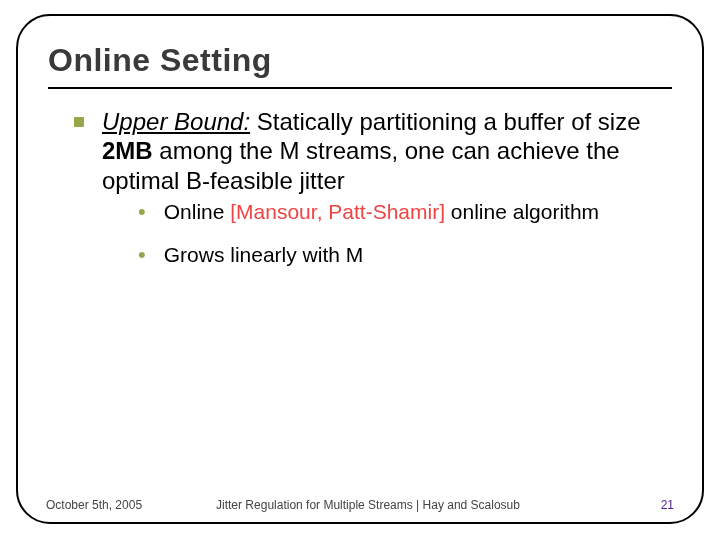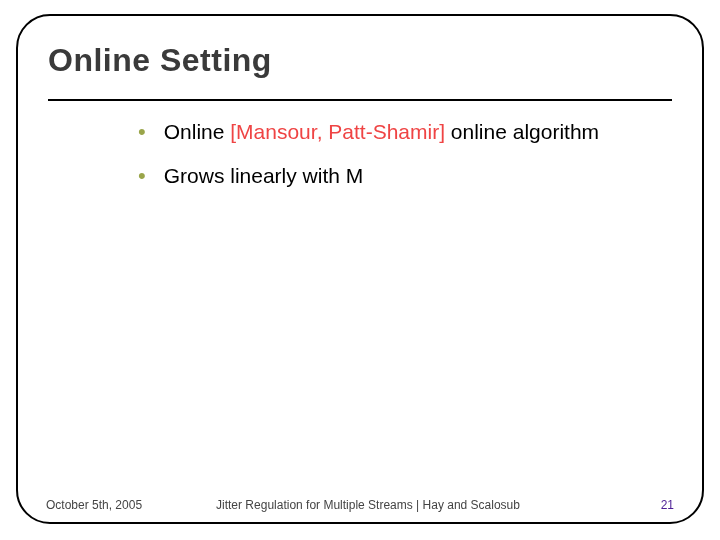--- a/index.html
+++ b/index.html
@@ -16,21 +16,21 @@
     border: 2px solid #000;
     border-radius: 34px;
     padding: 26px 30px 14px 30px;
   }
   .title {
     font-family: Arial, "Arial Black", sans-serif;
     font-weight: 900;
     font-size: 32px;
     color: #3a3a3a;
     letter-spacing: 0.5px;
-    margin-bottom: 20px;
+    margin-bottom: 8px;
   }
   .title-rule {
     border: none;
     border-top: 2px solid #000;
     margin-bottom: 18px;
   }
   .body {
     padding-left: 4px;
     padding-right: 4px;
   }
@@ -86,20 +86,26 @@
 <body>
 
 <div class="slide">
   <div class="frame">
 
     <div class="title">Online Setting</div>
     <hr class="title-rule">
 
     <div class="body">
 
+      <div class="b1">
+        <span class="dot"></span>
+        <div class="txt">
+          <span class="i u">Upper Bound:</span><span> Statically partitioning a buffer of size </span><span class="b">2MB</span><span> among the M streams, one can achieve the optimal B-feasible jitter</span>
+        </div>
+      </div>
 
       <div class="b2">
         <span class="dot2">•</span>
         <div class="txt">
           <span>Online </span><span class="olive">[Mansour, Patt-Shamir]</span><span> online algorithm</span>
         </div>
       </div>
 
 
       <div class="b2">

